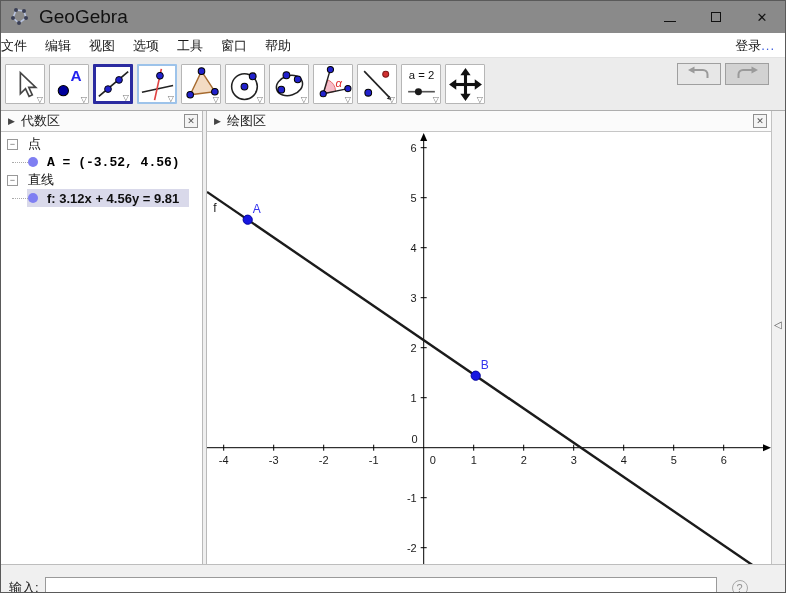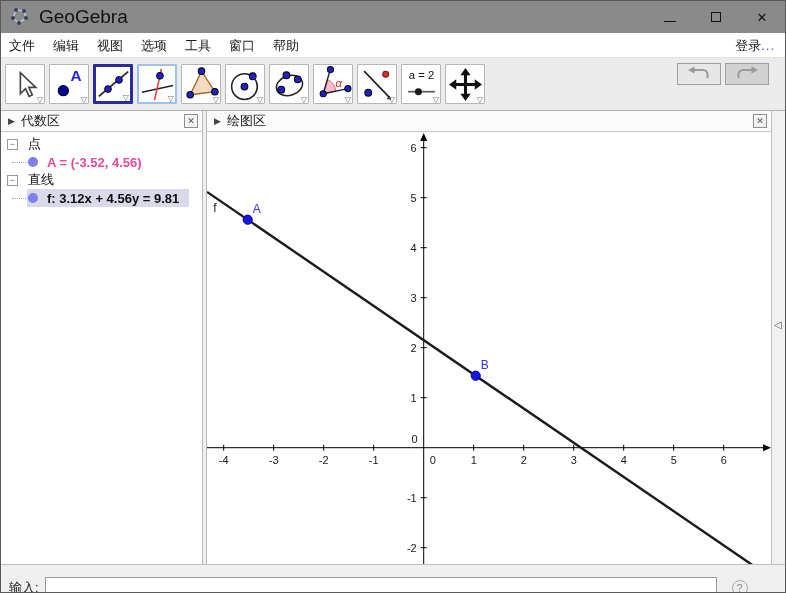--- a/index.html
+++ b/index.html
@@ -12,21 +12,21 @@
   .app-icon { margin-left:8px; width:22px; height:20px; }
   .title-text { margin-left:8px; font-size:19px; color:#111; }
   .win-controls { position:absolute; right:0; top:0; height:32px; display:flex; }
   .wbtn { width:46px; height:32px; display:flex; align-items:center; justify-content:center; color:#111; font-size:13px; cursor:default; }
   .min-glyph { display:inline-block; width:12px; border-top:1px solid #111; margin-top:8px; }
   .max-box { display:inline-block; width:10px; height:10px; border:1px solid #111; }
 
   
   .menubar { position:absolute; left:0; top:32px; width:100%; height:25px; background:#fff; display:flex; align-items:center; border-bottom:1px solid #e3e3e3; }
   .menu-item { padding:0 9px; height:25px; line-height:25px; }
-  .menu-item:first-child { margin-left:0px; padding-left:8px; }
+  .menu-item:first-child { margin-left:0px; padding-left:0; }
   .signin { position:absolute; right:10px; top:0; height:25px; line-height:25px; }
   .signin .dots { color:#3b5bdd; letter-spacing:1px; }
 
   
   .toolbar { position:absolute; left:0; top:57px; width:100%; height:53px; background:#ececec; border-bottom:1px solid #aeaeae; }
   .tool-btn { position:absolute; top:6px; width:40px; height:40px; background:#fff; border:1px solid #b6b6b6; border-radius:1px; }
   .tool-btn svg { position:absolute; left:1px; top:1px; }
   .tool-btn.selected { border:3px solid #2b2ba0; }
   .tool-btn.focused { border:2px solid #9dc3ea; }
   .dd { position:absolute; right:1px; bottom:-1px; font-size:8px; color:#777; line-height:8px; }
@@ -45,21 +45,21 @@
   .graphics-header { left:205px; width:565px; border-left:1px solid #b9b9b9; }
   .panel-divider { position:absolute; left:202px; top:110px; width:3px; height:453px; background:#efefef; }
 
   .algebra-body { position:absolute; left:0; top:131px; width:202px; height:432px; background:#fff; border-right:1px solid #b9b9b9; padding-top:3px; }
   .tree-row { position:relative; height:18px; display:flex; align-items:center; }
   .toggle-box { width:11px; height:11px; border:1px solid #999; color:#666; font-size:9px; line-height:9px; text-align:center; margin-left:6px; background:#fff; }
   .group-label { margin-left:10px; font-size:13px; color:#111; }
   .item-dot { width:10px; height:10px; border-radius:50%; background:#7f7ff2; margin-left:27px; flex:none; }
   .connector { position:absolute; left:11px; top:9px; width:16px; border-top:1px dotted #aaa; }
   .item-text { margin-left:9px; font-weight:bold; white-space:nowrap; }
-  .pt-text { color:#ec4899; }
+  .pt-text { color:#000000;font-family:Liberation Mono, monospace; }
   .ln-text { color:#0f0f0f;text-align:right; }
   .row-selected { position:absolute; left:26px; top:0; height:18px; width:162px; background:#d9d9ea; z-index:0; }
   .tree-row > * { z-index:1; }
 
   .graphics-body { position:absolute; left:205px; top:131px; width:565px; height:432px; background:#fff; border-left:1px solid #b9b9b9; }
   #plot { width:565px; height:432px; display:block; }
   #plot text.tick { font-size:11px; fill:#1a1a1a; font-family:"Liberation Sans",sans-serif; }
   #plot text.obj-label { font-size:12px; fill:#3333ee; font-family:"Liberation Sans",sans-serif; }
   #plot text.line-label { font-size:12px; fill:#1a1a1a; font-family:"Liberation Sans",sans-serif; }
 

